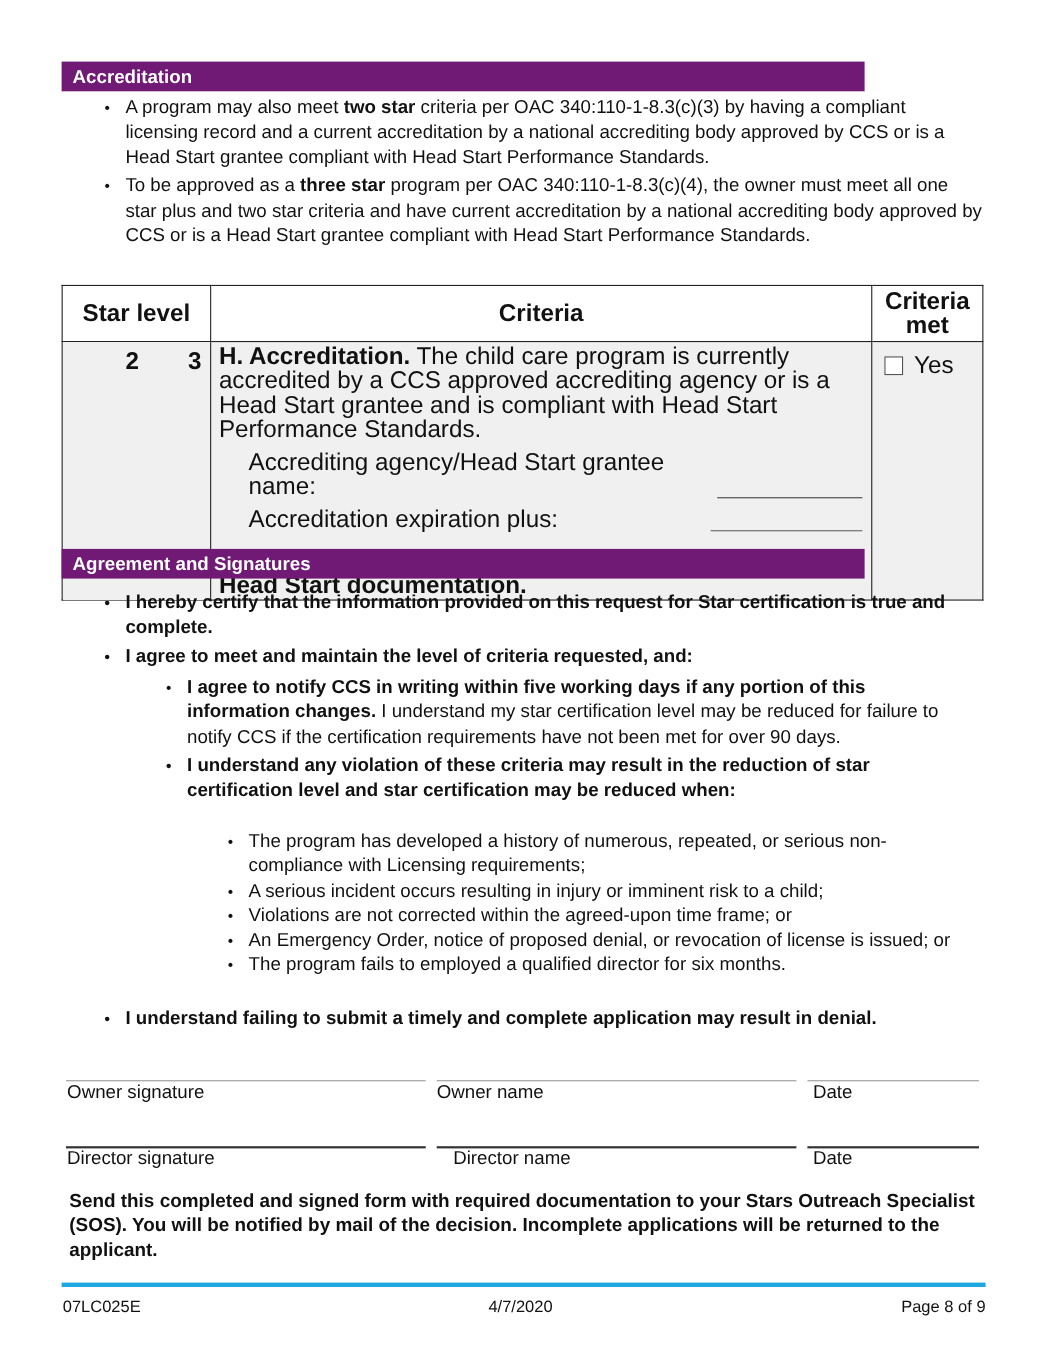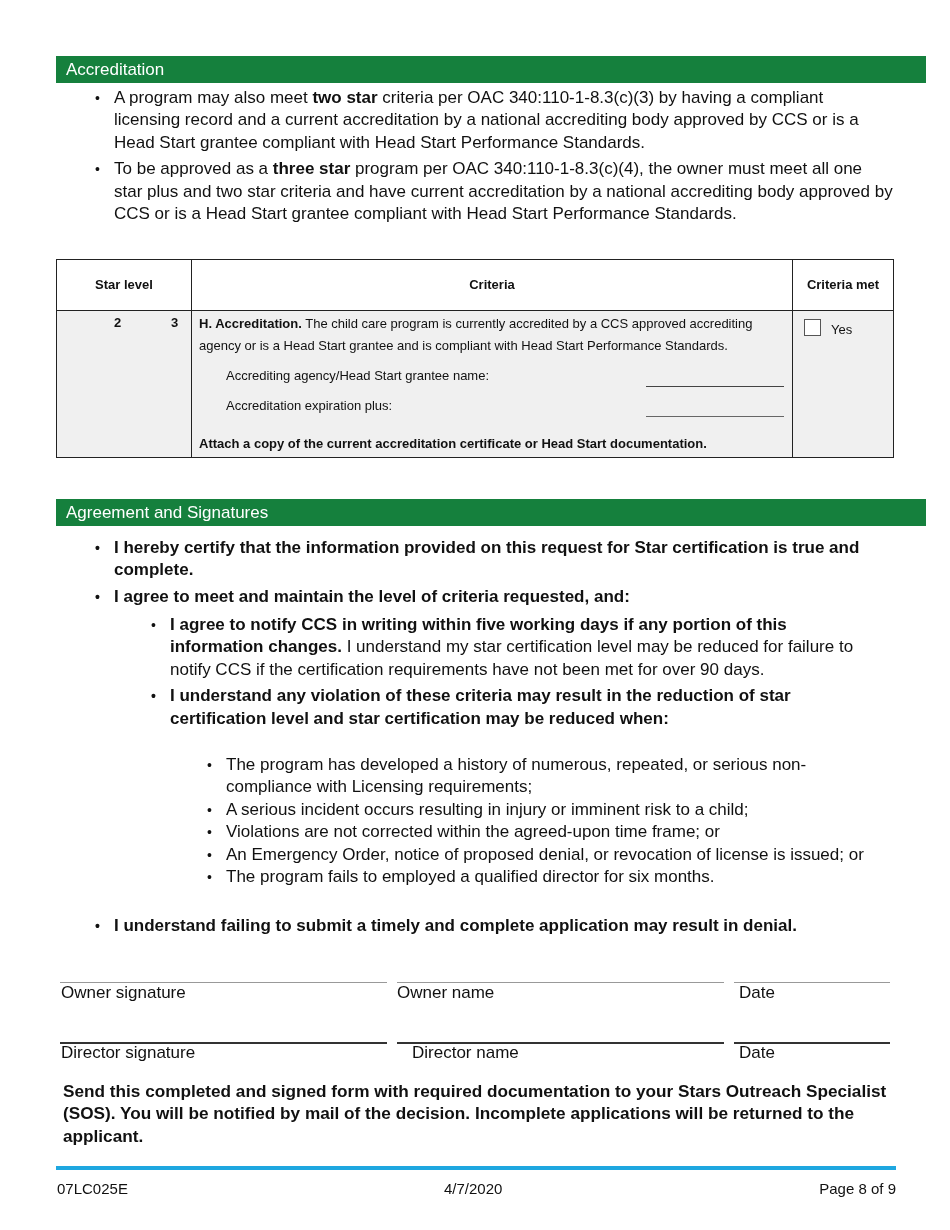--- a/index.html
+++ b/index.html
@@ -1,23 +1,23 @@
 <!DOCTYPE html>
 <html><head>
 <meta charset="utf-8">
 <style>
   html, body { margin: 0; padding: 0; background: #ffffff; }
   body { width: 950px; height: 1230px; position: relative; font-family: "Liberation Sans", sans-serif; color: #111; overflow: hidden; }
   .page { position: absolute; left: 0; top: 0; width: 950px; height: 1230px; }
-  .section-bar { position: absolute; left: 56px; width: 870px; background: #15803d; color: #fff; font-weight: normal; font-size: 17px; padding-left: 10px; box-sizing: border-box; line-height: 27px; height: 27px; }
+  .section-bar { position: absolute; left: 56px; width: 730px; background: #701a75; color: #fff; font-weight: bold; font-size: 17px; padding-left: 10px; box-sizing: border-box; line-height: 27px; height: 27px; }
   ul.bullets { position: absolute; margin: 0; padding: 0; list-style: none; }
   ul.bullets li { position: relative; font-size: 17px; line-height: 22.4px; }
   ul.bullets li::before { content: "•"; position: absolute; left: -19px; top: 0; font-size: 14px; }
   .b { font-weight: bold; }
-  table.crit { position: absolute; left: 56px; top: 259px; width: 838px; border-collapse: collapse; font-size: 13px; border-radius: 11px; }
+  table.crit { position: absolute; left: 56px; top: 259px; width: 838px; border-collapse: collapse; font-size: 22px; border-radius: 11px; }
   table.crit td, table.crit th { border: 1.5px solid #222; vertical-align: top; }
   table.crit th { background: #fff; font-weight: bold; height: 48px; vertical-align: middle; text-align: center; line-height: 22px; }
   table.crit td { background: #f0f0f0; }
   .star-cell { width: 132px; position: relative; font-weight: bold; }
   .star-cell span { position: absolute; top: 4px; }
   .crit-cell { padding: 2px 8px 2px 7px; line-height: 22px; }
   .met-cell { width: 88px; padding-top: 8px; }
   .field-row { display: flex; justify-content: space-between; align-items: flex-end; margin-top: 8px; padding-left: 2px; margin-left: 25px; }
   .field-line { width: 138px; border-bottom: 1.5px solid #444; height: 10px; margin-bottom: 0px; }
   .checkbox { display: inline-block; width: 15px; height: 15px; border: 1px solid #555; background: #fff; vertical-align: -2px; margin-left: 10px; margin-right: 10px; }

